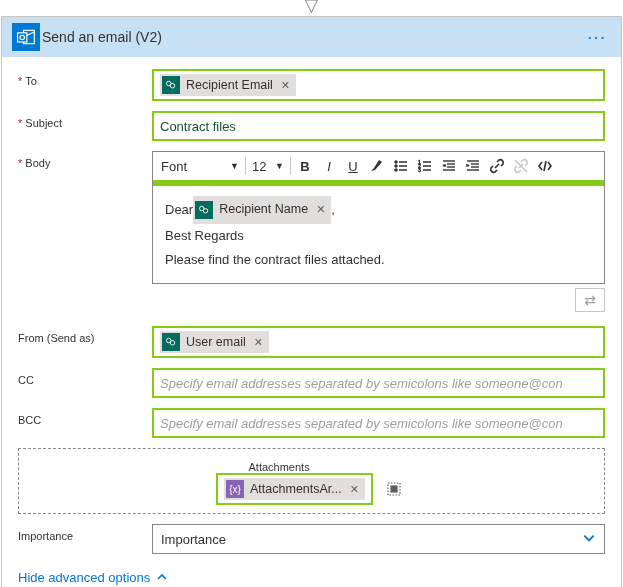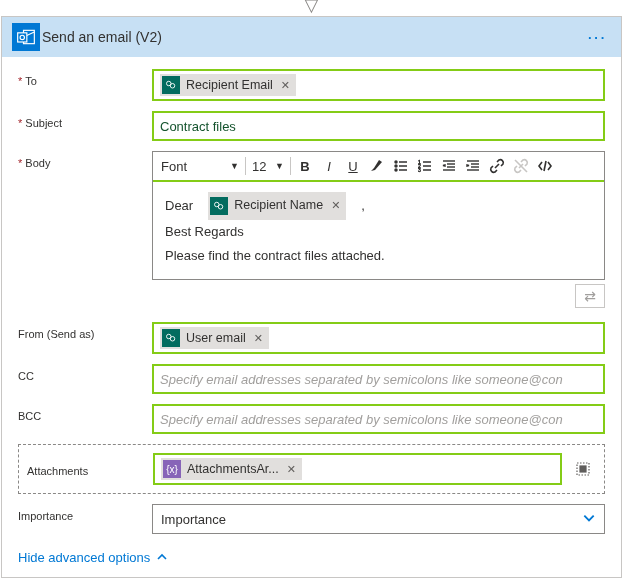--- a/index.html
+++ b/index.html
@@ -72,21 +72,21 @@
     color: #fff; font-size: 10px;
   }
   .token.var .ticon { background: #8764b8; }
   .token .tx { cursor: pointer; color: #605e5c; font-size: 11px; margin-left: 2px;}
   .placeholder { color: #a19f9d; font-style: italic; font-size: 13px; overflow:hidden; white-space:nowrap;}
   .rte {
     border: 1px solid #8a8886;
   }
   .toolbar {
     display: flex; align-items: center;
-    border-bottom: 2px solid #84cc16;
+    border-bottom: 6px solid #84cc16;
     padding: 2px 4px;
     gap: 0px;
     font-size: 13px;
   }
   .tb-sel {
     display: flex; align-items: center;
     padding: 2px 4px;
     gap: 4px;
   }
   .tb-sel.font { width: 86px; justify-content: space-between;}
@@ -95,28 +95,28 @@
   .tb-btn {
     width: 24px; height: 24px;
     display: flex; align-items: center; justify-content: center;
     cursor: pointer;
     color: #323130;
   }
   .tb-btn.dis { color: #c8c6c4; }
   .tb-btn svg { width: 16px; height: 16px; }
   .sep { width: 1px; height: 18px; background: #c8c6c4; margin: 0 2px;}
   .rte-body { padding: 10px 12px; font-size: 13px; line-height: 1.9; }
-  .rte-body .line { display: flex; align-items: center; gap: 15px; flex-wrap: wrap;}
+  .rte-body .line { display: flex; align-items: center; gap: 0; flex-wrap: wrap;}
   .switch-row { display:flex; justify-content:flex-end; padding:4px 0;}
   .switch-btn {
     border:1px solid #c8c6c4; width:30px; height:24px;
     display:flex; align-items:center; justify-content:center;
     color:#a19f9d; font-size:14px; cursor:pointer;
   }
-  .attach-row { border: 1px dashed #8a8886; padding: 8px; display:flex; align-items:center;}
+  .attach-row { border: 1px dashed #8a8886; padding: 8px; display:flex; align-items:center;flex-direction:column;}
   .attach-row .label { padding-top: 4px;}
   .attach-field { flex:1; display:flex; align-items:center; gap:8px;}
   .attach-field .input-box { flex:1; }
   .attach-xtra {
     width:26px; height:26px;
     display:flex; align-items:center; justify-content:center;
     color:#605e5c; cursor:pointer;
   }
   .select-box {
     border: 1px solid #8a8886; height: 30px;

